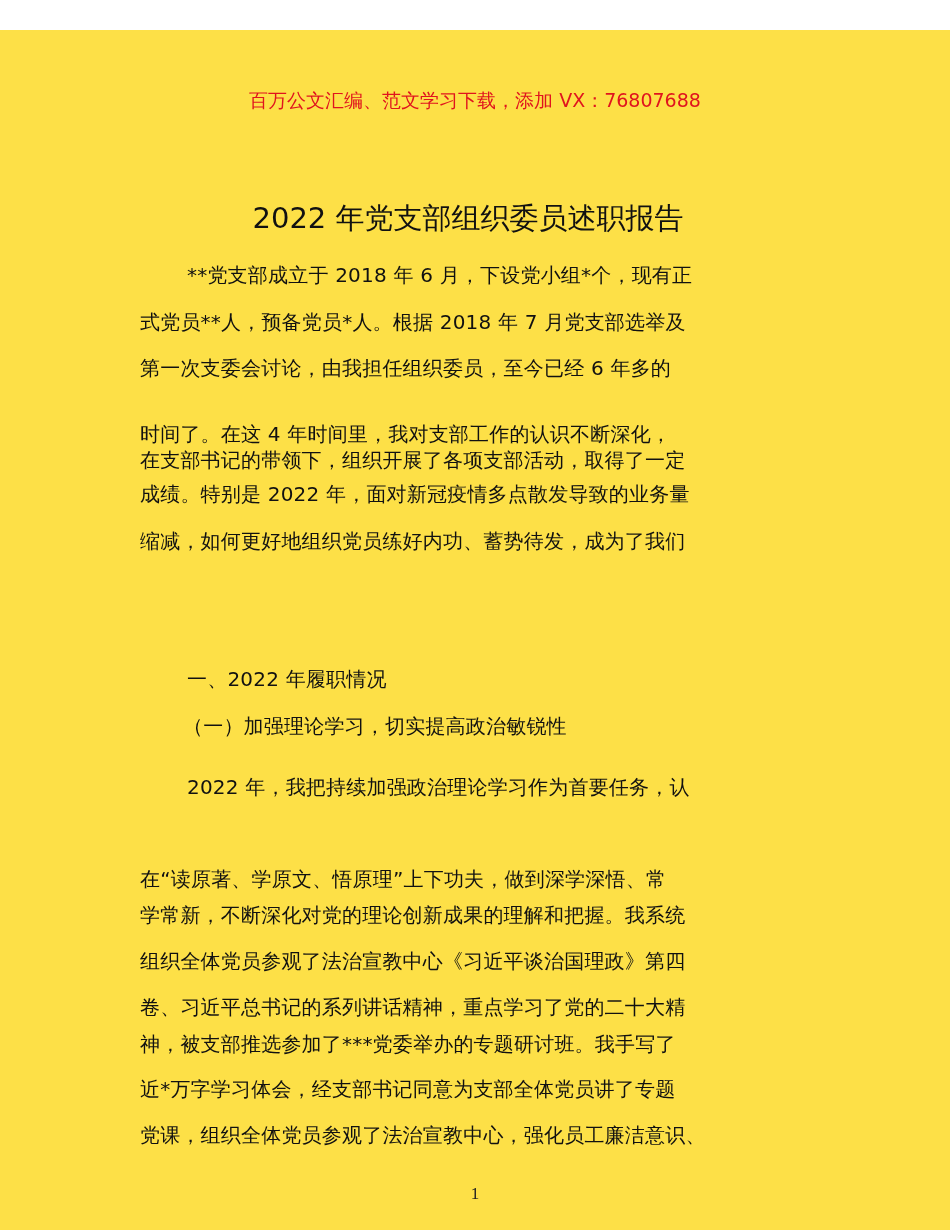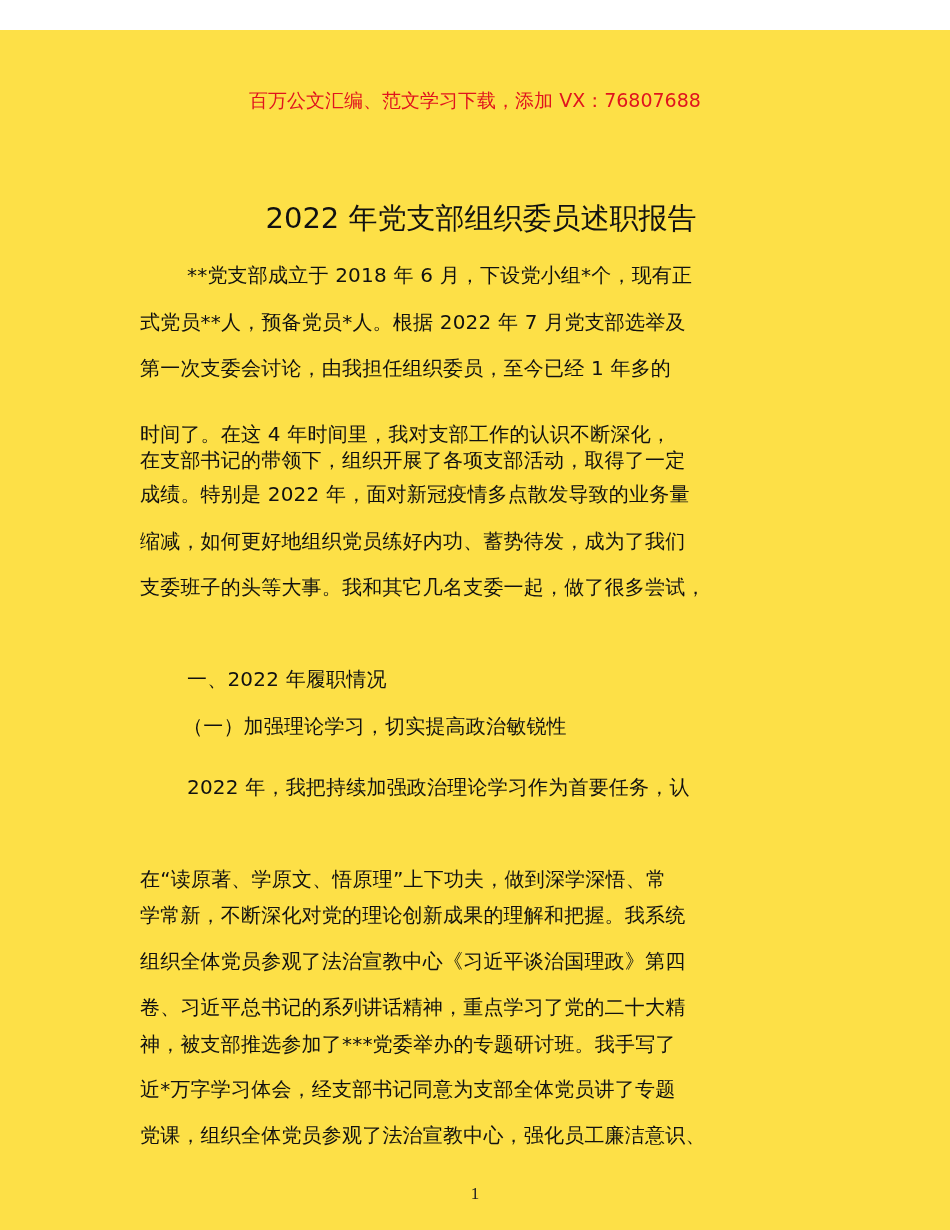--- a/index.html
+++ b/index.html
@@ -30,21 +30,21 @@
       top: 56px;
       width: 950px;
       text-align: center;
       font-size: 19px;
       line-height: 28px;
       color: #e0141e;
       white-space: nowrap;
     }
     .title {
       position: absolute;
-      left: 17px;
+      left: 4px;
       top: 166px;
       width: 928px;
       text-align: center;
       font-size: 29px;
       line-height: 44px;
       color: #111111;
       white-space: nowrap;
     }
     .line {
       position: absolute;
@@ -74,27 +74,26 @@
 </head>
 <body>
 
 <div class="page">
 
   <div class="watermark">百万公文汇编、范文学习下载，添加 VX：76807688</div>
 
   <div class="title">2022 年党支部组织委员述职报告</div>
 
   <div class="line indent" style="top:225px;">**党支部成立于 2018 年 6 月，下设党小组*个，现有正</div>
-  <div class="line" style="top:272px;">式党员**人，预备党员*人。根据 2022 年 7 月党支部选举及</div>
-  <div class="line" style="top:318px;">第一次支委会讨论，由我担任组织委员，至今已经 1 年多的</div>
+  <div class="line" style="top:272px;">式党员**人，预备党员*人。根据 2018 年 7 月党支部选举及</div>
+  <div class="line" style="top:318px;">第一次支委会讨论，由我担任组织委员，至今已经 6 年多的</div>
   <div class="line" style="top:384px;">时间了。在这 4 年时间里，我对支部工作的认识不断深化，</div>
   <div class="line" style="top:410px;">在支部书记的带领下，组织开展了各项支部活动，取得了一定</div>
   <div class="line" style="top:444px;">成绩。特别是 2022 年，面对新冠疫情多点散发导致的业务量</div>
   <div class="line" style="top:491px;">缩减，如何更好地组织党员练好内功、蓄势待发，成为了我们</div>
-  <div class="line" style="top:537px;">支委班子的头等大事。我和其它几名支委一起，做了很多尝试，</div>
 
   <div class="line indent" style="top:629px;">一、2022 年履职情况</div>
   <div class="line" style="top:676px; left:183px;">（一）加强理论学习，切实提高政治敏锐性</div>
 
   <div class="line indent" style="top:737px;">2022 年，我把持续加强政治理论学习作为首要任务，认</div>
   <div class="line" style="top:865px;">学常新，不断深化对党的理论创新成果的理解和把握。我系统</div>
   <div class="line" style="top:829px;">在“读原著、学原文、悟原理”上下功夫，做到深学深悟、常</div>
   <div class="line" style="top:911px;">组织全体党员参观了法治宣教中心《习近平谈治国理政》第四</div>
   <div class="line" style="top:957px;">卷、习近平总书记的系列讲话精神，重点学习了党的二十大精</div>
   <div class="line" style="top:1039px;">近*万字学习体会，经支部书记同意为支部全体党员讲了专题</div>

